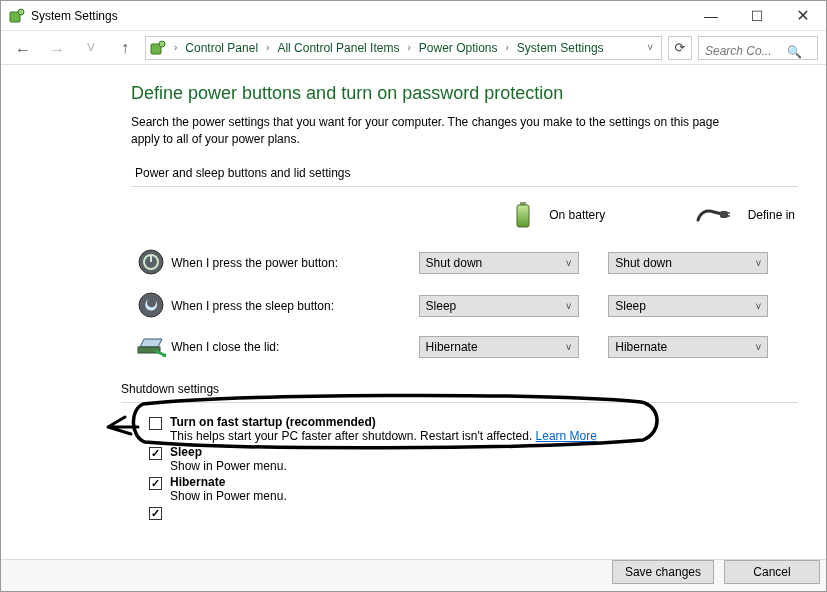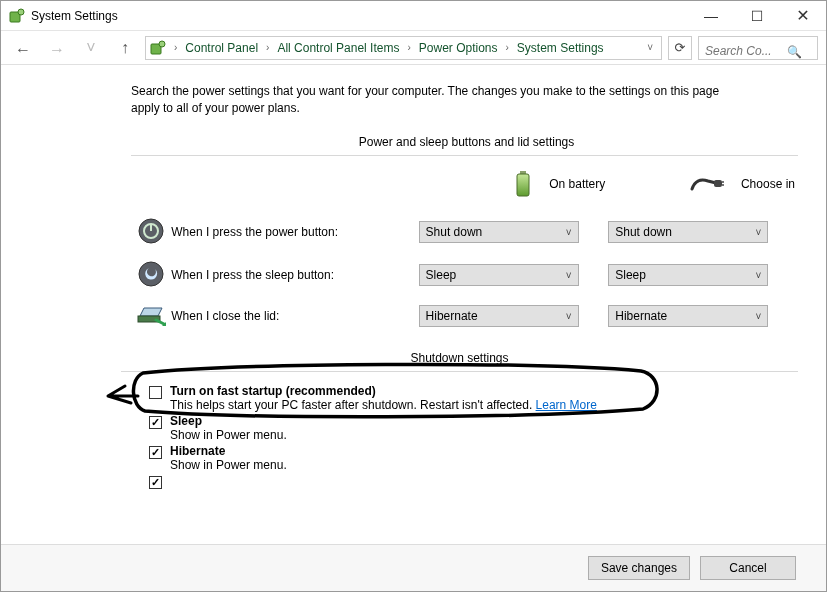--- a/index.html
+++ b/index.html
@@ -92,21 +92,20 @@
   }
   .page-desc {
     font-size: 12px;
     margin: 0 0 18px 0;
     max-width: 600px;
     line-height: 1.4;
   }
   .section-label {
     font-size: 12px;
     margin: 4px 0 6px 4px;
-    text-align: center;
   }
   .section-line {
     border-top: 1px solid #d8d8d8;
     margin: 2px 0 12px 0;
   }
   
   .power-table { width: 100%; }
   .hdr-row td { padding-bottom: 10px; }
   .col-icon-hdr { width: 120px; text-align:right; vertical-align:middle;}
   .col-label-hdr { padding-left: 8px; }
@@ -138,23 +137,23 @@
   .chk-texts strong { font-weight:600; }
   .chk-texts .sub { display:block; }
   .learn-link { color:#0066cc; text-decoration: underline; }
   
   .annot {
     position:absolute; pointer-events:none;
   }
   
   .footer {
     position:absolute; left:0; right:0; bottom:0;
-    height:47px; border-top:1px solid #ddd;
-    display:flex; align-items:center; justify-content:flex-end;
-    padding: 0 30px; gap: 10px; background:#f7f7f7;
+    height:32px; border-top:1px solid #ddd;
+    display:flex; justify-content:flex-end;
+    padding: 0 6px; gap: 10px; background:#f7f7f7;
   }
   .btn {
     min-width: 96px; height:24px;
     border:1px solid #adadad; background:#e1e1e1;
     font-size:12px; padding:0 12px;
     display:inline-flex; align-items:center; justify-content:center;
   }
 </style>
 </head>
 <body>
@@ -201,20 +200,21 @@
   <div class="refresh-btn">⟳</div>
 
   <div class="searchbox">
     <input placeholder="Search Co..." style="">
     <span style="color:#1a6fc4;">🔍</span>
   </div>
 </div>
 
 <div class="content">
 
+  <h1 class="page-title">Define power buttons and turn on password protection</h1>
   <p class="page-desc">Search the power settings that you want for your computer. The changes you make to the settings on this page apply to all of your power plans.</p>
 
   <div class="section-label">Power and sleep buttons and lid settings</div>
   <div class="section-line"></div>
 
   <table class="power-table">
     <tbody>
         <tr class="hdr-row">
       <td class="row-icon-cell"></td>
       <td class="row-label-cell"></td>
@@ -235,21 +235,21 @@
       </td>
       <td class="col-icon-hdr">
         <span class="plug-icon">
           <svg width="34" height="18" viewBox="0 0 34 18">
             <path d="M2 14 Q 6 2 18 6 L 26 8" stroke="#333" stroke-width="3" fill="none" stroke-linecap="round"></path>
             <rect x="24" y="5" width="8" height="7" rx="2" fill="#444"></rect>
             <line x1="32" y1="7" x2="34" y2="7" stroke="#444" stroke-width="1.5"></line>
             <line x1="32" y1="10" x2="34" y2="10" stroke="#444" stroke-width="1.5"></line>
           </svg>
         </span>
-        <span class="col-label-hdr">Choose in</span>
+        <span class="col-label-hdr">Define in</span>
       </td>
     </tr>
 
     <tr class="row">
       <td class="row-icon-cell">
         <span>
           <svg width="26" height="26" viewBox="0 0 26 26">
             <circle cx="13" cy="13" r="12" fill="#5b5f66" stroke="#333"></circle>
             <circle cx="13" cy="13" r="7" fill="none" stroke="#cfe8cf" stroke-width="2"></circle>
             <line x1="13" y1="6" x2="13" y2="13" stroke="#cfe8cf" stroke-width="2"></line>

